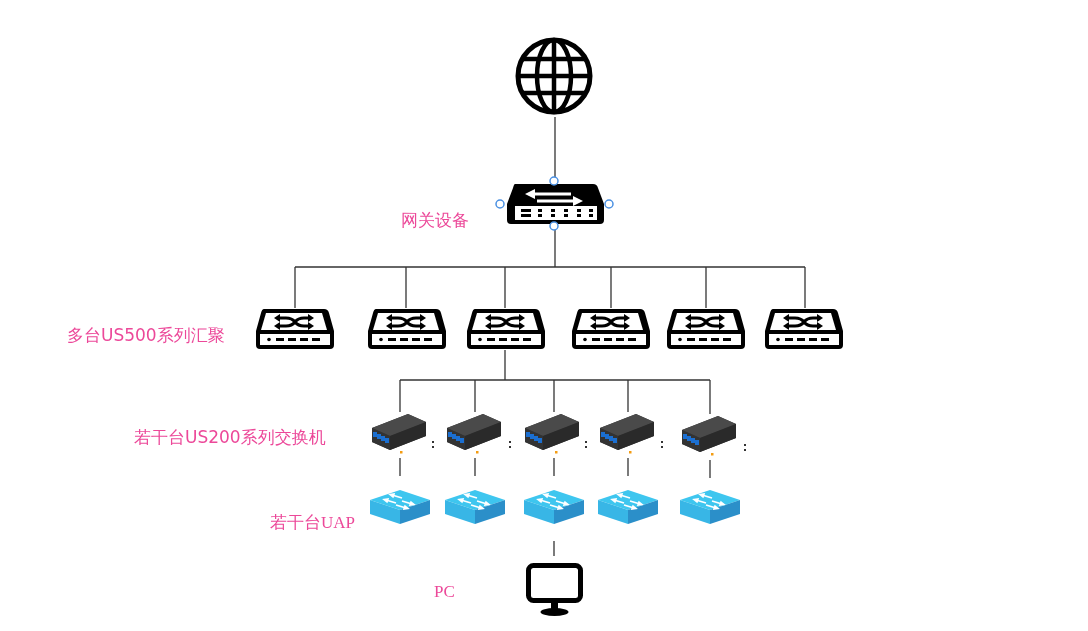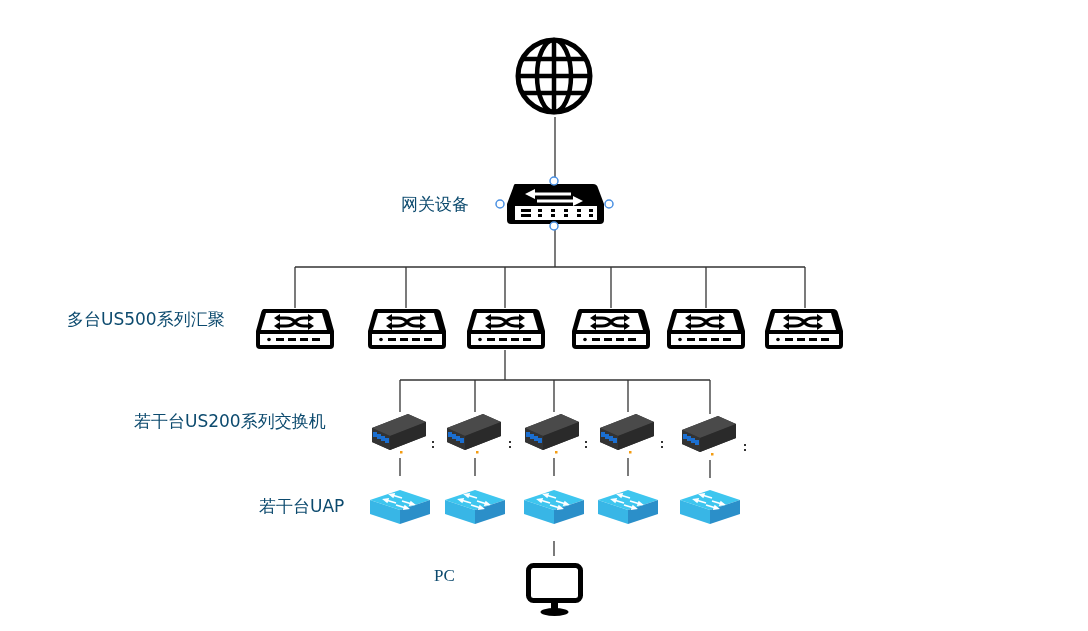--- a/index.html
+++ b/index.html
@@ -1,26 +1,26 @@
 <!DOCTYPE html>
 <html><head>
 <meta charset="utf-8">
 <style>
   html, body { margin: 0; padding: 0; background: #ffffff; }
   body { width: 1088px; height: 631px; position: relative; overflow: hidden; font-family: "DejaVu Sans", sans-serif; }
-  .label { position: absolute; color: #0c4a6e; font-size: 17px; white-space: nowrap; font-family: "DejaVu Sans", sans-serif; }
+  .label { position: absolute; color: #ec4899; font-size: 17px; white-space: nowrap; font-family: "DejaVu Sans", sans-serif; margin-top: 16px; }
   svg.canvas { position: absolute; left: 0; top: 0; }
 </style>
 </head>
 <body>
 
 <div class="label" style="left:401px; top:193px;">网关设备</div>
 <div class="label" style="left:67px; top:308px;">多台US500系列汇聚</div>
 <div class="label" style="left:134px; top:410px;">若干台US200系列交换机</div>
-<div class="label" style="left:259px; top:495px;">若干台UAP</div>
+<div class="label" style="left:270px; top:495px;font-family:Liberation Serif, serif;">若干台UAP</div>
 <div class="label" style="left:434px; top:566px;font-family:Liberation Serif, serif;">PC</div>
 
 <svg class="canvas" width="1088" height="631" viewBox="0 0 1088 631">
   <defs>
 
     <g id="agg-switch">
       <path d="M8 0 H68 Q72 0 73 4 L78 22 V36 Q78 40 74 40 H4 Q0 40 0 36 V22 L5 4 Q6 0 8 0 Z" fill="#000"></path>
       <path d="M10 4 H66 L71 21 H5 Z" fill="#fff"></path>
       <rect x="4" y="25" width="70" height="11" fill="#fff"></rect>
 

